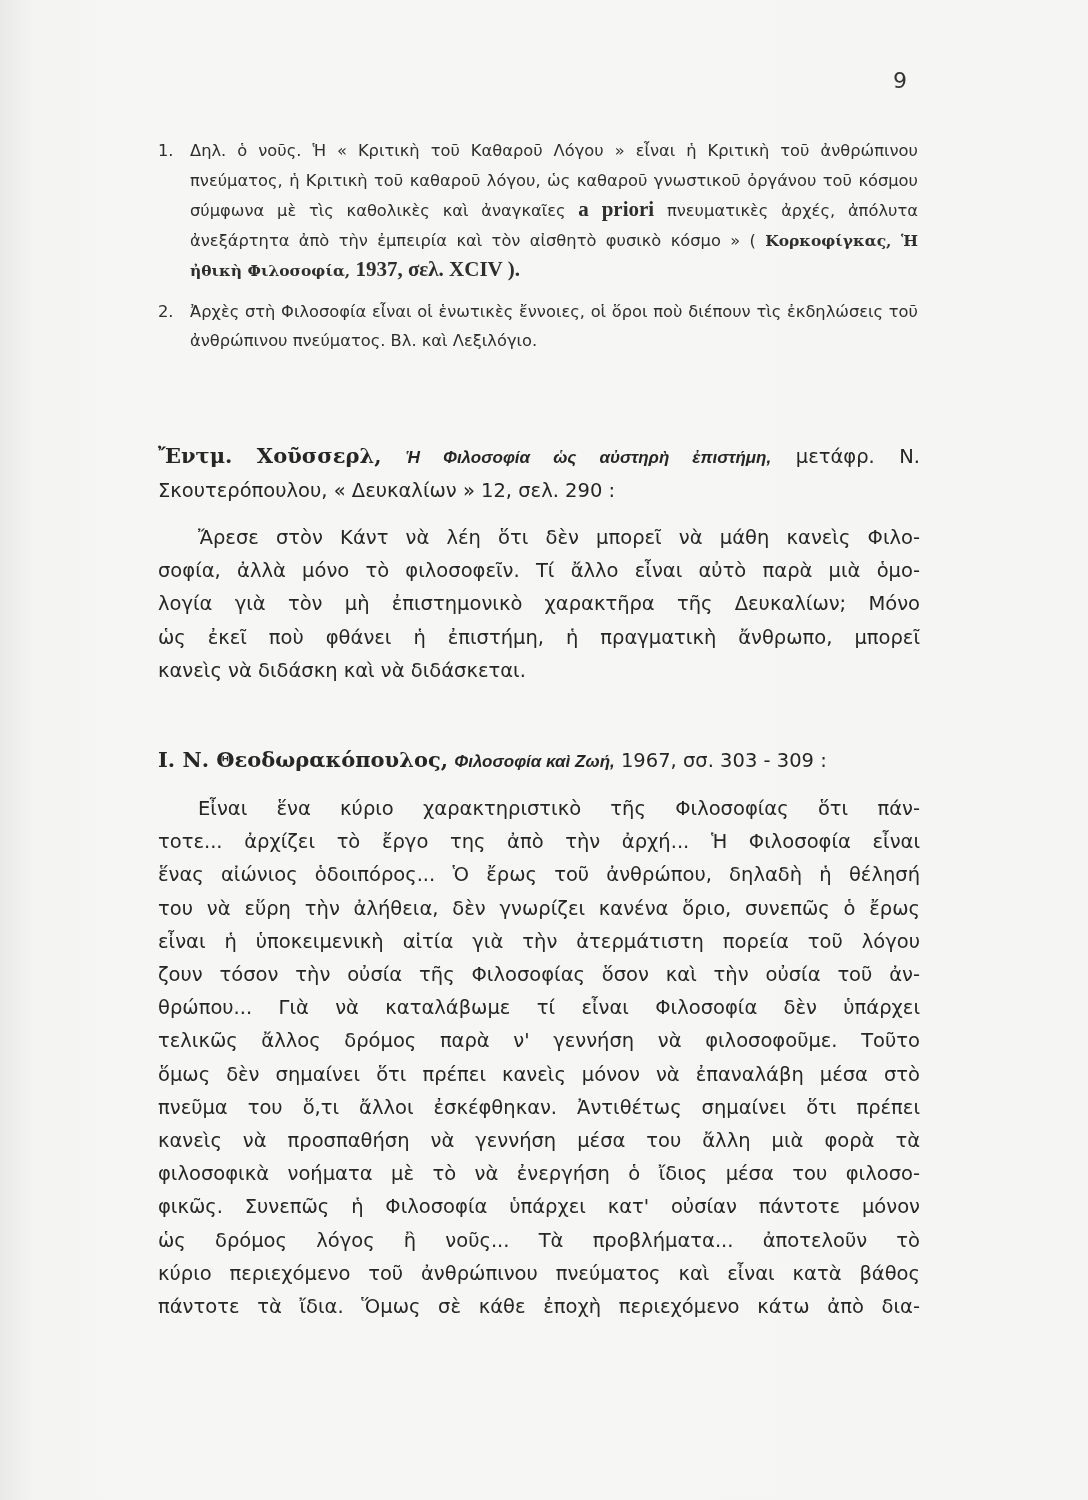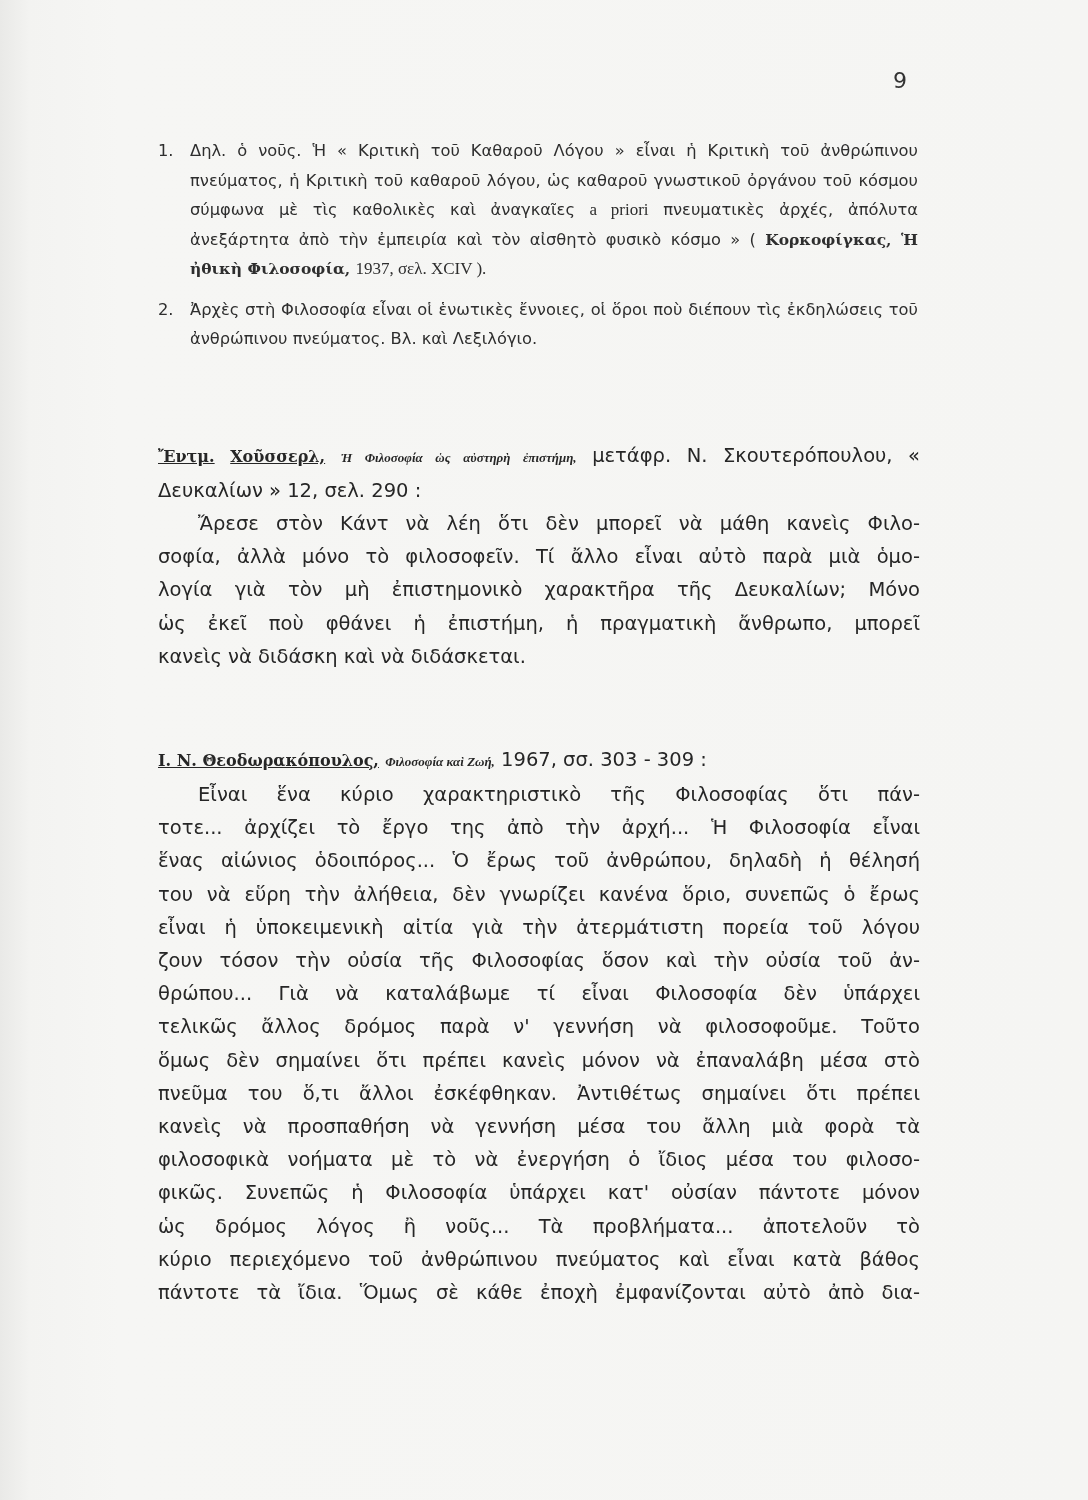--- a/index.html
+++ b/index.html
@@ -19,26 +19,26 @@
     }
     .notes {
       position: absolute; left: 158px; top: 136px; width: 760px;
       font-family: "DejaVu Sans", sans-serif; font-size: 16.3px; line-height: 29.5px;
       color: #2e2e2e;
     }
     .note { position: relative; padding-left: 32px; text-align: justify; }
     .note-num { position: absolute; left: 0; top: 0; }
     .note + .note { margin-top: 11px; }
     .bold-serif { font-family: "DejaVu Serif", serif; font-weight: bold; font-size: 15.5px; }
-    .serif { font-family: "Liberation Serif", serif; font-size: 17px; }
+    .serif { font-family: "Liberation Serif", serif; font-size: 21px; font-weight: bold; }
     .section { position: absolute; left: 158px; width: 762px; font-family: "DejaVu Sans", sans-serif; color: #262626; }
     .heading { font-size: 19.5px; line-height: 33px; text-align: justify; text-align-last: left; }
-    .heading .b { font-family: "DejaVu Serif", serif; font-weight: bold; font-size: 16px; text-decoration: underline; }
-    .heading .bi { font-family: Liberation Serif, serif; font-weight: bold; font-style: italic; font-size: 13px; }
-    .quote { font-size: 19.5px; line-height: 33.2px; text-align: justify; text-indent: 40px; }
+    .heading .b { font-family: "DejaVu Serif", serif; font-weight: bold; font-size: 21px; }
+    .heading .bi { font-family: Liberation Sans, sans-serif; font-weight: bold; font-style: italic; font-size: 17px; }
+    .quote { font-size: 19.5px; line-height: 33.2px; text-align: justify; text-indent: 40px; margin-top: 14px; }
     .quote .ln { display: block; text-align: justify; text-align-last: justify; text-indent: 0; }
     .quote .ln.first { padding-left: 40px; }
     .quote .ln.last { text-align-last: left; }
     #sec1 { top: 439px; }
     #sec2 { top: 743px; }
   </style>
 </head>
 <body>
 
 <div class="page">
@@ -91,17 +91,17 @@
       <span class="ln">ζουν τόσον τὴν οὐσία τῆς Φιλοσοφίας ὅσον καὶ τὴν οὐσία τοῦ ἀν-</span>
       <span class="ln">θρώπου... Γιὰ νὰ καταλάβωμε τί εἶναι Φιλοσοφία δὲν ὑπάρχει</span>
       <span class="ln">τελικῶς ἄλλος δρόμος παρὰ ν' γεννήση νὰ φιλοσοφοῦμε. Τοῦτο</span>
       <span class="ln">ὅμως δὲν σημαίνει ὅτι πρέπει κανεὶς μόνον νὰ ἐπαναλάβη μέσα στὸ</span>
       <span class="ln">πνεῦμα του ὅ,τι ἄλλοι ἐσκέφθηκαν. Ἀντιθέτως σημαίνει ὅτι πρέπει</span>
       <span class="ln">κανεὶς νὰ προσπαθήση νὰ γεννήση μέσα του ἄλλη μιὰ φορὰ τὰ</span>
       <span class="ln">φιλοσοφικὰ νοήματα μὲ τὸ νὰ ἐνεργήση ὁ ἴδιος μέσα του φιλοσο-</span>
       <span class="ln">φικῶς. Συνεπῶς ἡ Φιλοσοφία ὑπάρχει κατ' οὐσίαν πάντοτε μόνον</span>
       <span class="ln">ὡς δρόμος λόγος ἢ νοῦς... Τὰ προβλήματα... ἀποτελοῦν τὸ</span>
       <span class="ln">κύριο περιεχόμενο τοῦ ἀνθρώπινου πνεύματος καὶ εἶναι κατὰ βάθος</span>
-      <span class="ln">πάντοτε τὰ ἴδια. Ὅμως σὲ κάθε ἐποχὴ ἐμφανίζονται αὐτὸ ἀπὸ δια-</span>
+      <span class="ln">πάντοτε τὰ ἴδια. Ὅμως σὲ κάθε ἐποχὴ περιεχόμενο κάτω ἀπὸ δια-</span>
     </div>
   </div>
 
 </div>
 
 </body></html>

